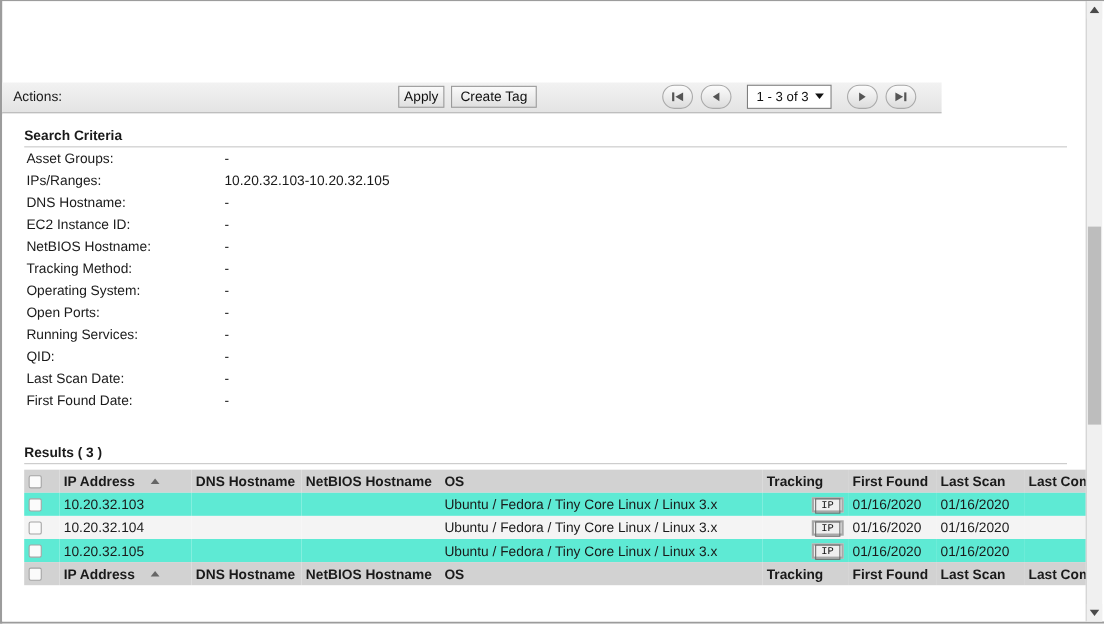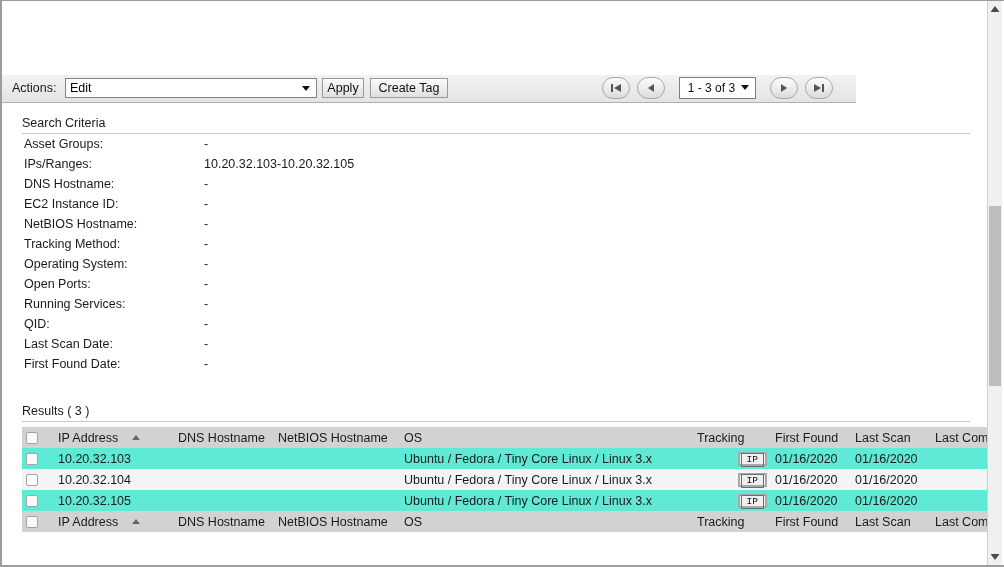--- a/index.html
+++ b/index.html
@@ -103,20 +103,21 @@
     position: absolute; top: 3px;
     height: 20px;
     box-sizing: border-box;
     background: linear-gradient(to bottom,#fafafa 0%, #ededed 50%, #e0e0e0 100%);
     border: 1px solid #9a9a9a;
     font-size: 12.5px;
     color: #111;
     line-height: 18px;
     text-align: center;
     cursor: default;
+    margin-left: 40px;
   }
   .btn-apply { left: 320px; width: 42px; }
   .btn-createtag { left: 368px; width: 78px; }
 
   
   .pager { position:absolute; right: 20px; top: 2px; height: 24px; }
   .pg-btn {
     display: inline-block;
     width: 28px; height: 22px;
     box-sizing: border-box;
@@ -158,21 +159,21 @@
     position: absolute;
     left: 2px; top: 104px;
     width: 986px; height: 461px;
     background: #ffffff;
     overflow: hidden;
   }
   .section-head {
     position: absolute;
     left: 20px;
     font-size: 12.5px;
-    font-weight: normal;
+    font-weight: bold;
     color: #1a1a1a;
     white-space: nowrap;
   }
   .section-rule {
     position: absolute;
     left: 20px; right: 18px;
     height: 1px;
     background: #c8c8c8;
   }
 
@@ -187,21 +188,21 @@
     position: absolute; left: 202px; top: 0;
     font-size: 12.5px; color: #1a1a1a; white-space: nowrap;
   }
 
   
   .results-wrap { position: absolute; left: 20px; top: 323px; width: 945px; }
   table.results { border-collapse: collapse; width: 945px; table-layout: fixed; }
   table.results th {
     background: #d2d2d2;
     font-size: 12.5px;
-    font-weight: normal;
+    font-weight: bold;
     color: #1a1a1a;
     height: 21px;
     text-align: left;
     padding: 0 4px;
     white-space: nowrap;
     border: none;
   }
   table.results td {
     font-size: 12.5px;
     color: #1a1a1a;
@@ -294,24 +295,20 @@
 
   <div class="frame-top"></div>
   <div class="frame-left"></div>
   <div class="frame-bottom"></div>
 
 
 
   <div class="actionbar">
     <div class="actions-label">Actions:</div>
 
-    <div class="actions-select">
-      <span>Edit</span>
-      <span class="sel-caret"></span>
-    </div>
 
     <div class="btn btn-apply">Apply</div>
     <div class="btn btn-createtag">Create Tag</div>
 
     <div class="pager">
       <span class="pg-btn">
         <svg width="12" height="10" viewBox="0 0 12 10">
           <rect x="1" y="1" width="2" height="8" fill="#555"></rect>
           <polygon points="11,1 11,9 4,5" fill="#555"></polygon>
         </svg>

